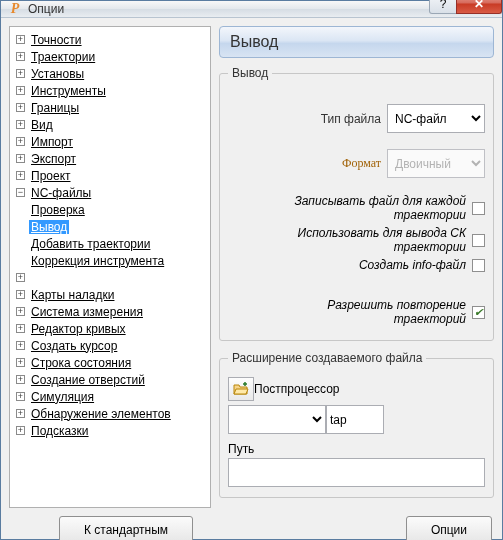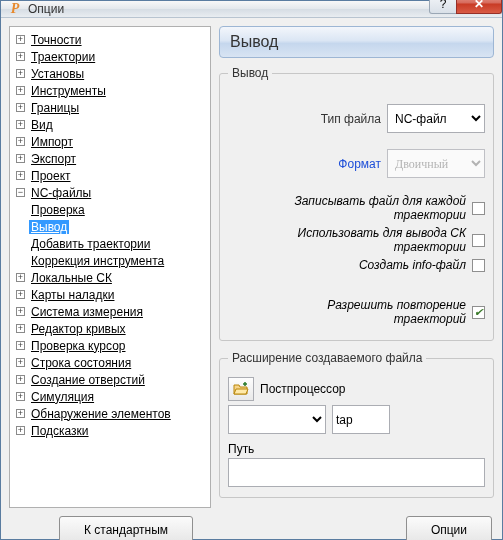--- a/index.html
+++ b/index.html
@@ -124,43 +124,43 @@
     align-items: center;
     justify-content: flex-end;
     gap: 6px;
     margin: 16px 0;
     min-height: 22px;
   }
   .form-row label.lbl {
     text-align: right;
     color: #333;
   }
-  .form-row label.lbl.disabled { color: #1d4ed8; }
+  .form-row label.lbl.disabled { color: #a16207; font-family: Liberation Serif, serif; }
   select.combo, input.text {
     height: 29px;
     border: 1px solid #abadb3;
     background: #fff;
     font-family: inherit;
     font-size: 12px;
     padding: 1px 3px;
   }
   select.combo { width: 98px; }
-  select.combo.disabled { color: #9a9a9a; background: #fff; font-family: Liberation Serif, serif; }
+  select.combo.disabled { color: #9a9a9a; background: #fff; }
   .chk {
     width: 13px; height: 13px;
     border: 1px solid #8f8f8f;
     background: #fff;
     display: inline-flex; align-items:center; justify-content:center;
     font-size: 11px; color: #3a7a2a;
     flex: 0 0 auto;
   }
   .chk.checked::after { content: "✔"; line-height:1; }
   .chk-row { display: flex; align-items: center; justify-content: flex-end; gap:6px; margin:4px 0;font-style:italic; }
   .chk-row .cl { text-align: right; max-width: 200px; }
-  .ext-row { display:flex; gap:6px; align-items:center; margin-top:4px; }
+  .ext-row { display:flex; align-items:center; margin-top:4px; }
   .btn-icon {
     width: 26px; height: 24px;
     border: 1px solid #abadb3;
     background: linear-gradient(#fdfdfd,#e9e9e9);
     display:flex;align-items:center;justify-content:center;
   }
   .btn-icon svg { width:16px; height:16px; }
   .small-combo { width: 70px; }
   .ext-input { width: 58px; }
   .path-input { width: 100%; margin-top:2px; }
@@ -285,21 +285,20 @@
                   <div class="tree-row">
                     <span class="no-exp"></span>
                     <span class="node-label">Коррекция инструмента</span>
                   </div>
                 </li>
               </ul>
             </li>
             <li>
               <div class="tree-row">
                 <span class="exp">+</span>
-                <span class="node-label">Локальные СК</span>
               </div>
             </li>
             <li>
               <div class="tree-row">
                 <span class="exp">+</span>
                 <span class="node-label">Карты наладки</span>
               </div>
             </li>
             <li>
               <div class="tree-row">
@@ -309,21 +308,21 @@
             </li>
             <li>
               <div class="tree-row">
                 <span class="exp">+</span>
                 <span class="node-label">Редактор кривых</span>
               </div>
             </li>
             <li>
               <div class="tree-row">
                 <span class="exp">+</span>
-                <span class="node-label">Проверка курсор</span>
+                <span class="node-label">Создать курсор</span>
               </div>
             </li>
             <li>
               <div class="tree-row">
                 <span class="exp">+</span>
                 <span class="node-label">Строка состояния</span>
               </div>
             </li>
             <li>
               <div class="tree-row">

